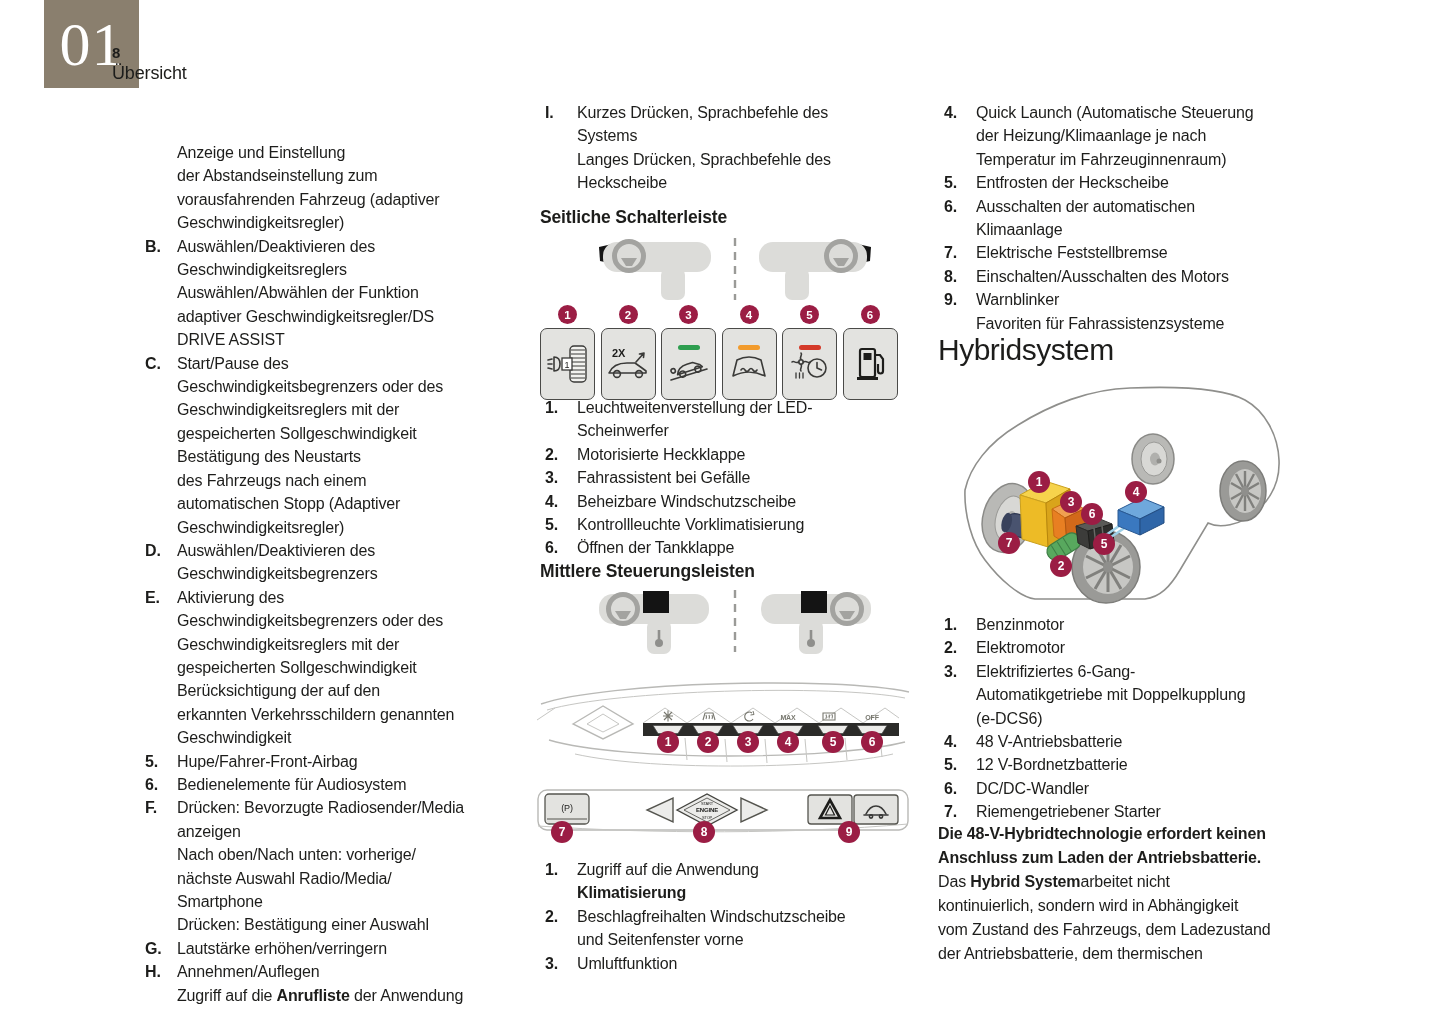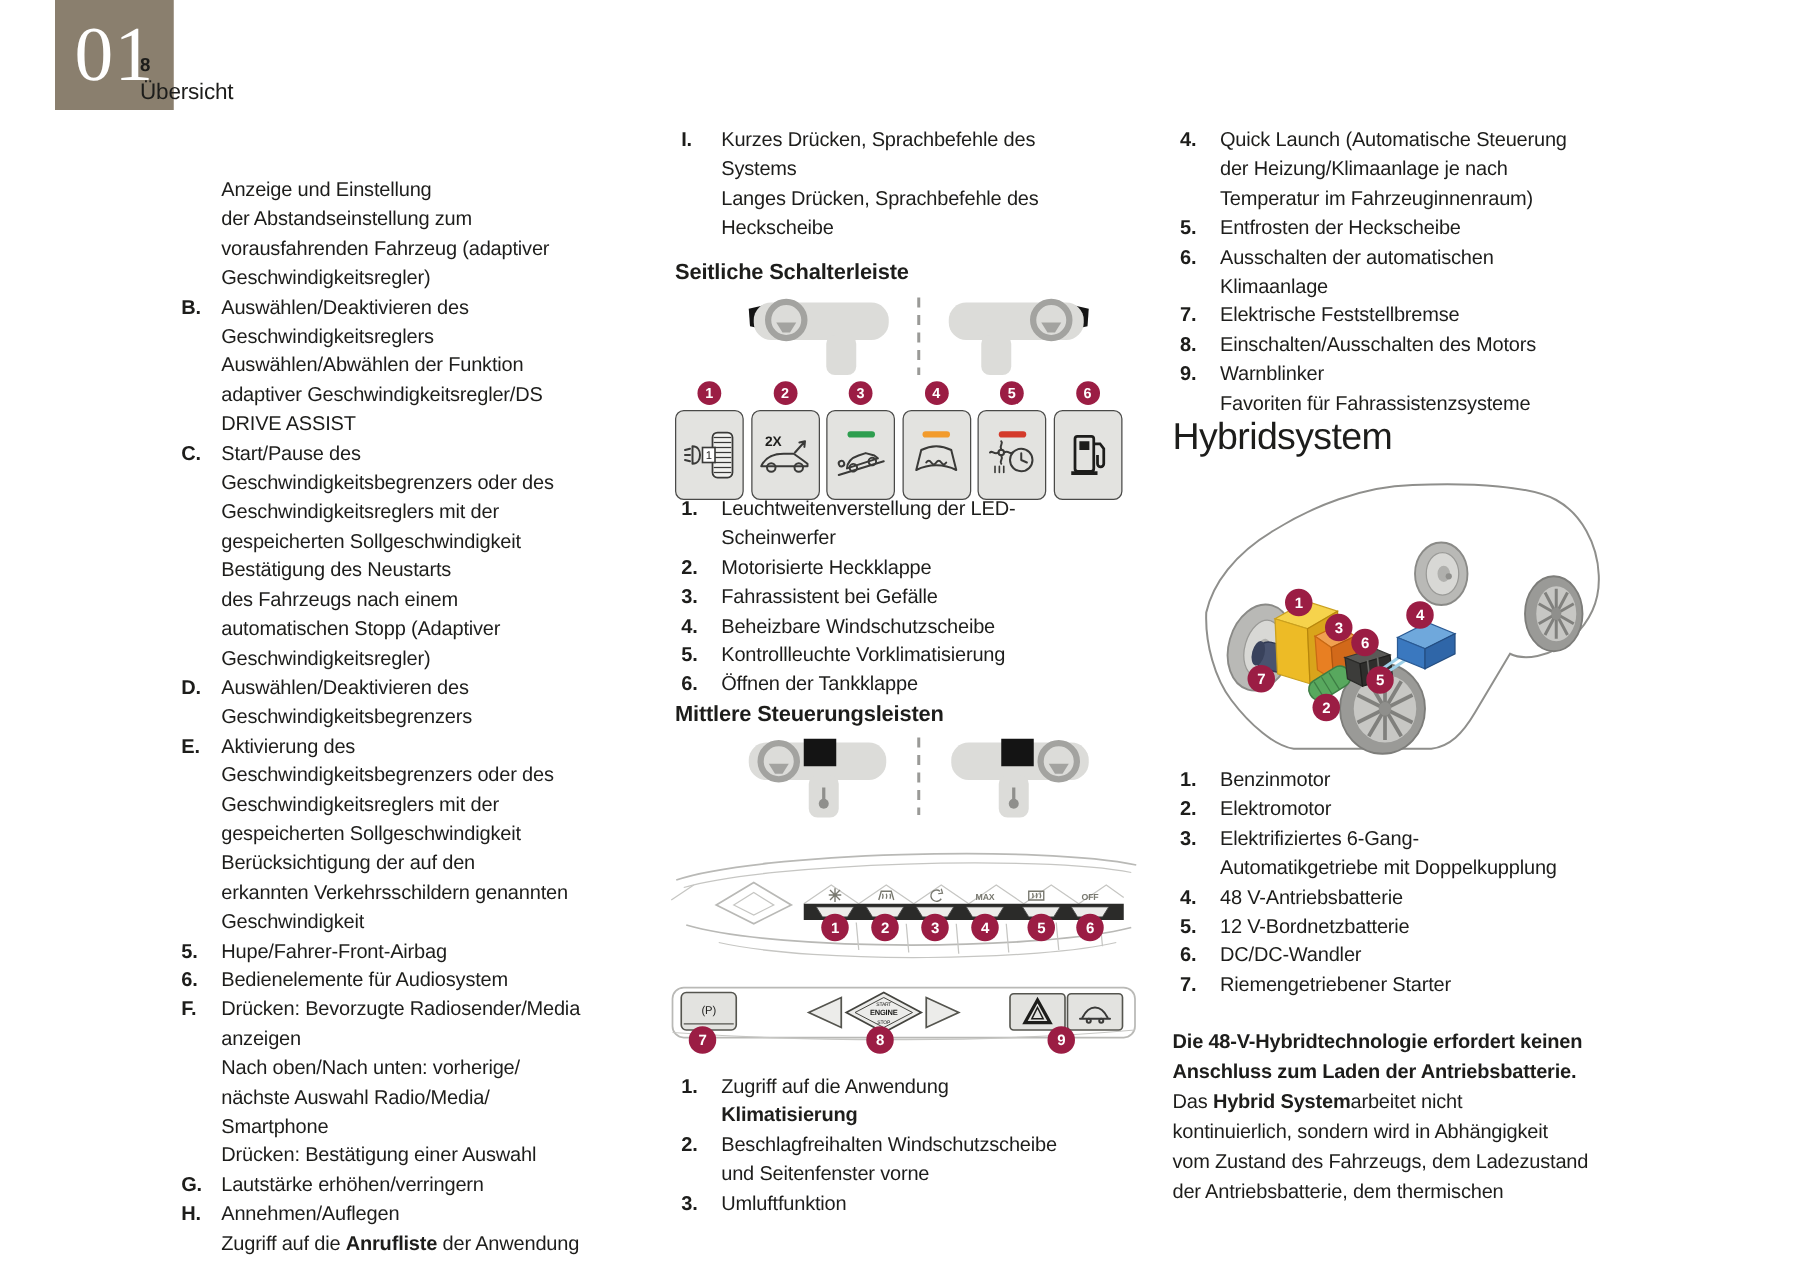--- a/index.html
+++ b/index.html
@@ -569,20 +569,21 @@
       <div>Benzinmotor</div>
     </div>
     <div class="li">
       <span class="li-label">2.</span>
       <div>Elektromotor</div>
     </div>
     <div class="li">
       <span class="li-label">3.</span>
       <div>Elektrifiziertes 6-Gang-</div>
       <div>Automatikgetriebe mit Doppelkupplung</div>
+      <div>(e-DCS6)</div>
     </div>
     <div class="li">
       <span class="li-label">4.</span>
       <div>48 V-Antriebsbatterie</div>
     </div>
     <div class="li">
       <span class="li-label">5.</span>
       <div>12 V-Bordnetzbatterie</div>
     </div>
     <div class="li">

